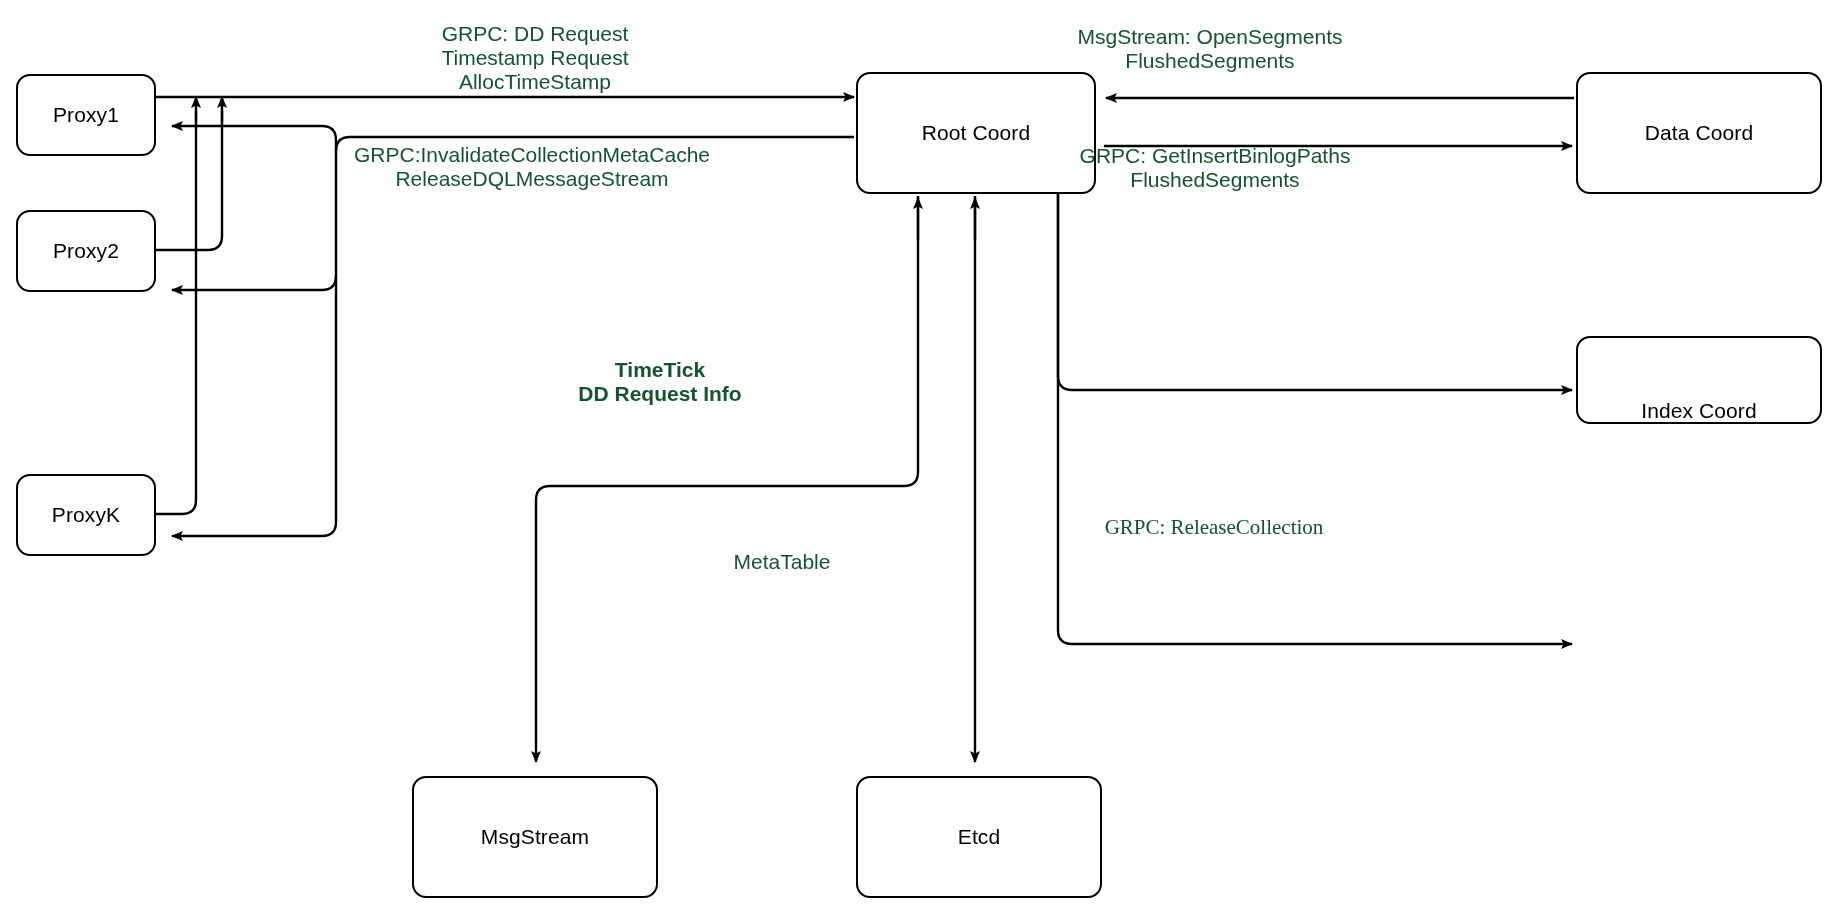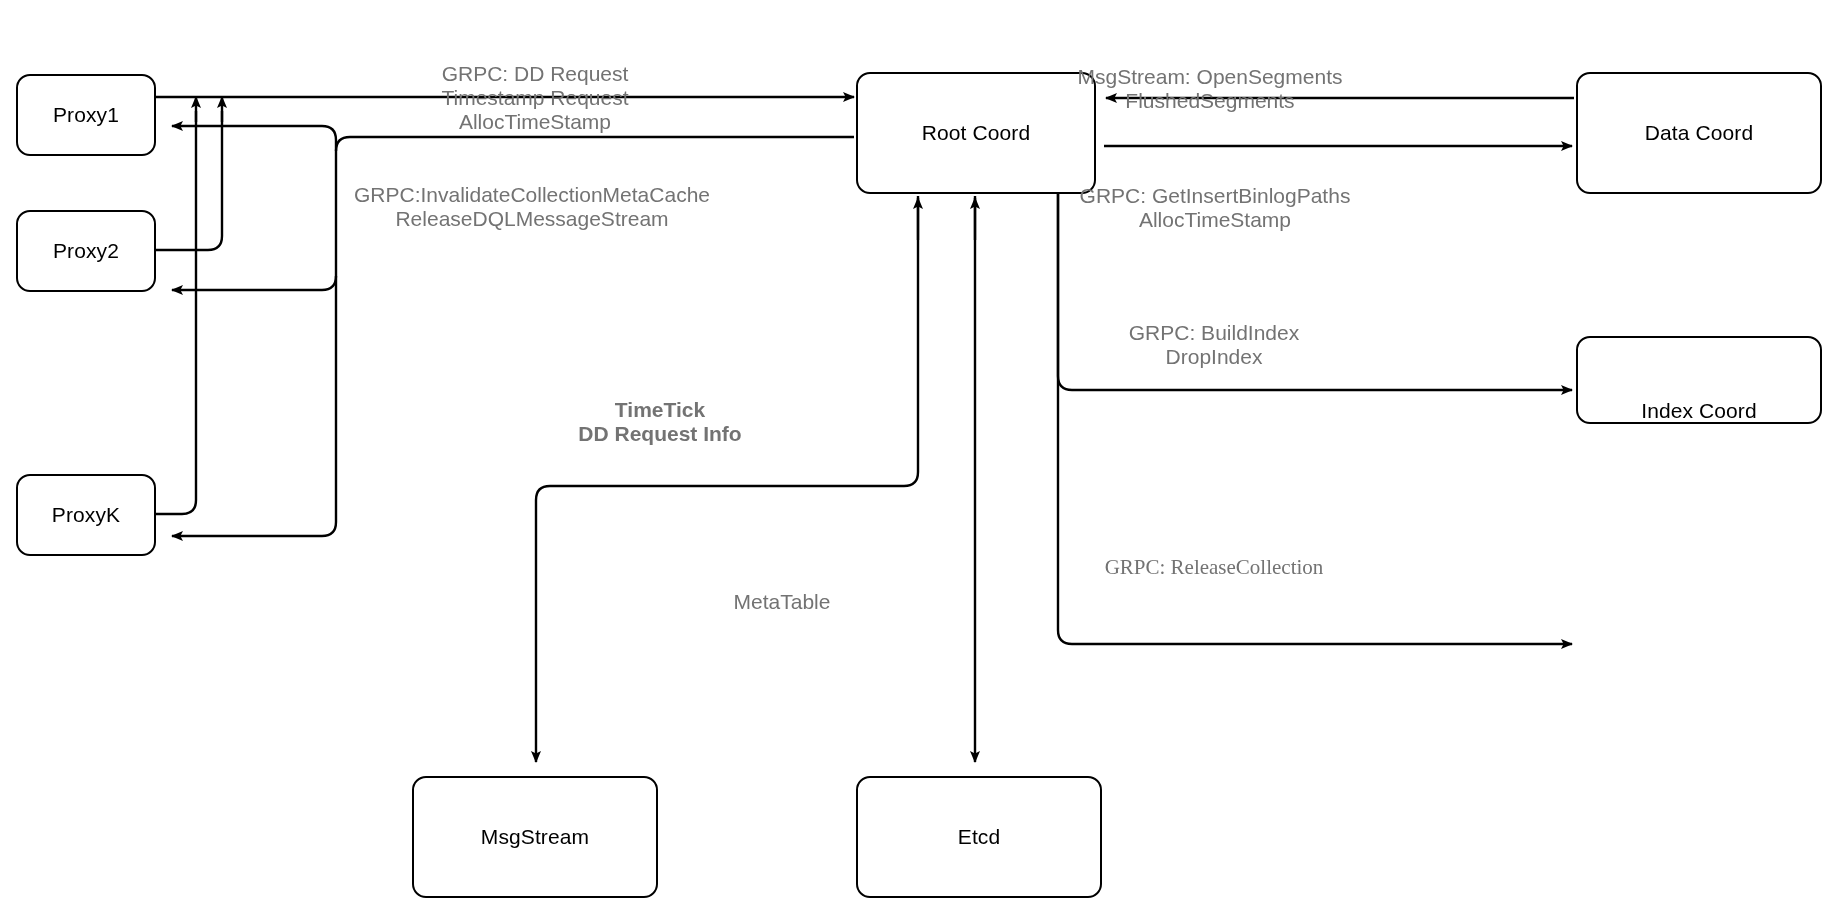--- a/index.html
+++ b/index.html
@@ -41,26 +41,25 @@
     font-size: 21px;
     color: #000000;
     line-height: 1.1;
     text-align: center;
     white-space: nowrap;
     letter-spacing: 0.1px;
   }
   .edge-label {
     position: absolute;
     font-size: 21px;
-    color: #737373;
+    color: #14532d;
     line-height: 1.15;
     white-space: pre;
     z-index: 6;
     background: transparent;
-    margin-top: 40px;
   }
   .el-center { text-align: center; }
 </style>
 </head>
 <body>
 
 <div id="canvas">
 
   <svg id="wires" viewBox="0 0 1834 914" xmlns="http://www.w3.org/2000/svg">
     <defs>
@@ -137,24 +136,22 @@
 Timestamp Request
 AllocTimeStamp</div>
 
   <div class="edge-label el-center" style="left:322px; top:143px; width:420px;">GRPC:InvalidateCollectionMetaCache
 ReleaseDQLMessageStream</div>
 
   <div class="edge-label el-center" style="left:1000px; top:25px; width:420px;">MsgStream: OpenSegments
 FlushedSegments</div>
 
   <div class="edge-label el-center" style="left:1005px; top:144px; width:420px;">GRPC: GetInsertBinlogPaths
-AllocTimeStamp</div>
+FlushedSegments</div>
 
-  <div class="edge-label el-center" style="left:1040px; top:281px; width:348px;">GRPC: BuildIndex
-DropIndex</div>
 
   <div class="edge-label el-center" style="left:1040px; top:515px; width:348px;font-family:Liberation Serif, serif;">GRPC: ReleaseCollection</div>
 
   <div class="edge-label el-center" style="left:500px; top:358px; width:320px;font-weight:bold;">TimeTick
 DD Request Info</div>
 
   <div class="edge-label el-center" style="left:672px; top:550px; width:220px;">MetaTable</div>
 
 </div>
 

